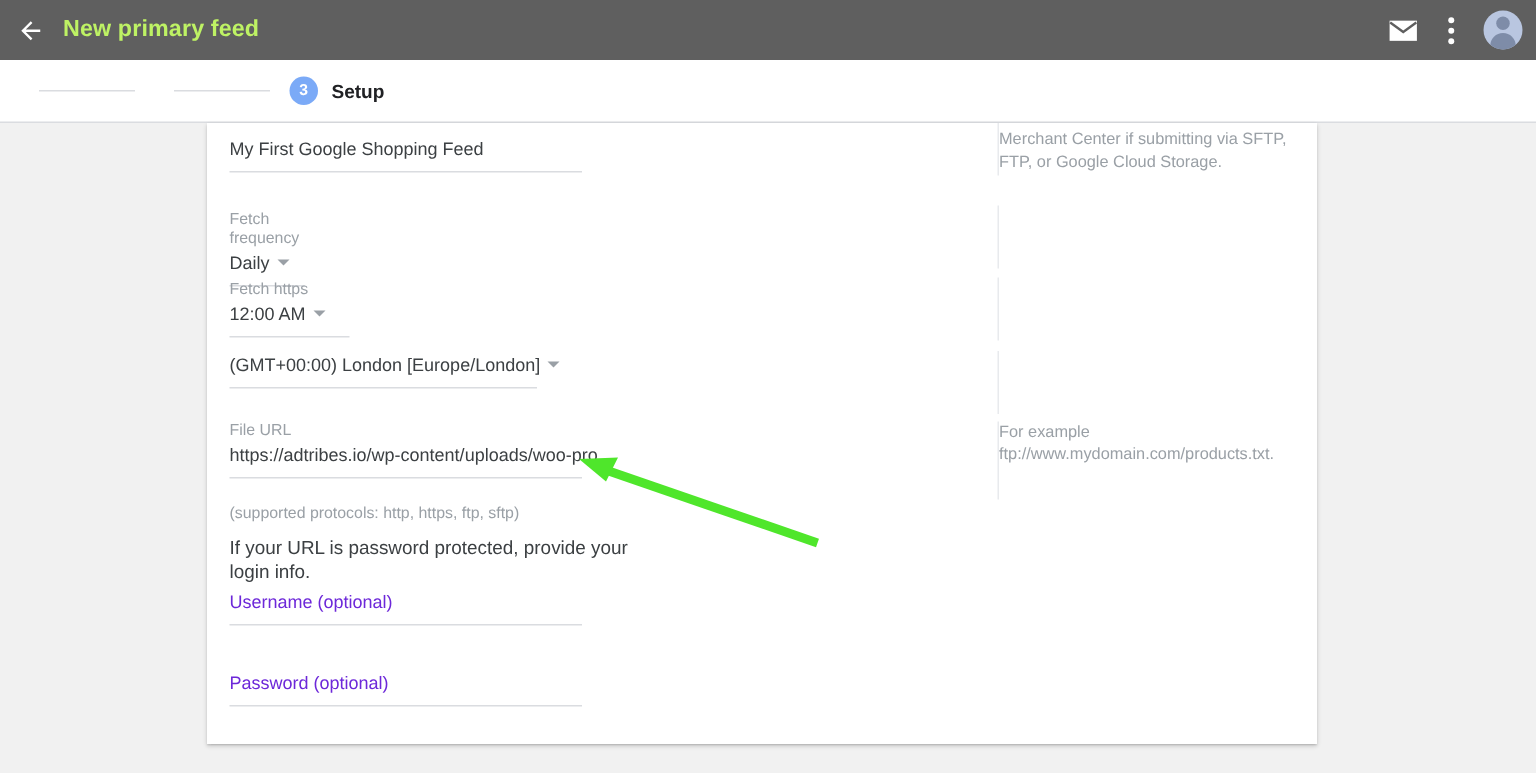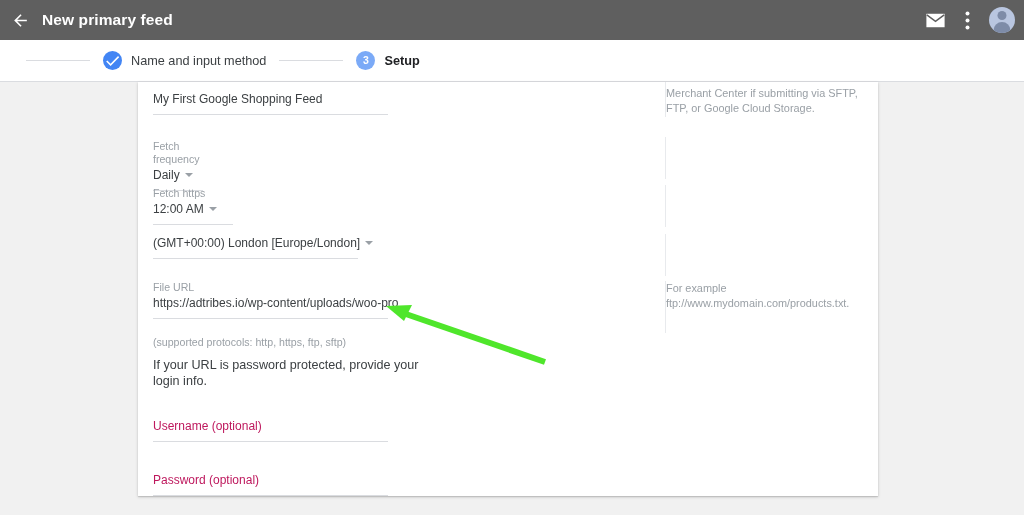--- a/index.html
+++ b/index.html
@@ -19,21 +19,21 @@
     position: absolute; left: 0; top: 0; width: 1024px; height: 40px;
     background: #5f5f5f; display: flex; align-items: center;
   }
   .back-btn {
     width: 30px; height: 30px; margin-left: 5px;
     display: flex; align-items: center; justify-content: center;
     cursor: pointer;
   }
   .back-btn svg { display: block; }
   .appbar-title {
-    color: #ffffff; font-size: 15.5px; font-weight: bold;
+    color: #bef264; font-size: 15.5px; font-weight: bold;
     letter-spacing: .1px; margin-left: 7px;
   }
   .appbar-right {
     margin-left: auto; display: flex; align-items: center; padding-right: 9px;
   }
   .appbar-icon {
     width: 32px; height: 32px; display: flex; align-items: center;
     justify-content: center; cursor: pointer;
   }
   .avatar {
@@ -93,21 +93,21 @@
     position: absolute; left: 15px; top: 0; width: 250px;
   }
   .field { position: relative; }
   .field-label {
     font-size: 10.6px; color: #9aa0a6; line-height: 13px;
   }
   .field-value {
     font-size: 12px; color: #3c4043; line-height: 19px;
     white-space: nowrap;
   }
-  .field-value.placeholder { color: #be185d; margin-top: 25px; }
+  .field-value.placeholder { color: #6d28d9; }
   .underline {
     height: 1px; background: #dadce0; margin-top: 5px;
   }
   .caret {
     display: inline-block; margin-left: 5px;
     width: 0; height: 0;
     border-left: 4px solid transparent;
     border-right: 4px solid transparent;
     border-top: 4px solid #9aa0a6;
     vertical-align: middle; position: relative; top: -1px;
@@ -164,28 +164,20 @@
       <div class="avatar"></div>
     </div>
   </div>
 
   <div class="stepper">
     <div class="stepper-inner">
 
 
       <div class="step-connector"></div>
 
-      <div class="step">
-        <div class="step-badge done">
-          <svg width="19" height="19" viewBox="0 0 24 24" aria-hidden="true">
-            <path fill="#ffffff" d="M9.6 16.2 5.4 12l-1.4 1.4 5.6 5.6L20.4 7.8 19 6.4z"></path>
-          </svg>
-        </div>
-        <div class="step-label">Name and input method</div>
-      </div>
 
       <div class="step-connector"></div>
 
       <div class="step">
         <div class="step-badge current">
           <span class="num">3</span>
         </div>
         <div class="step-label active">Setup</div>
       </div>
 

